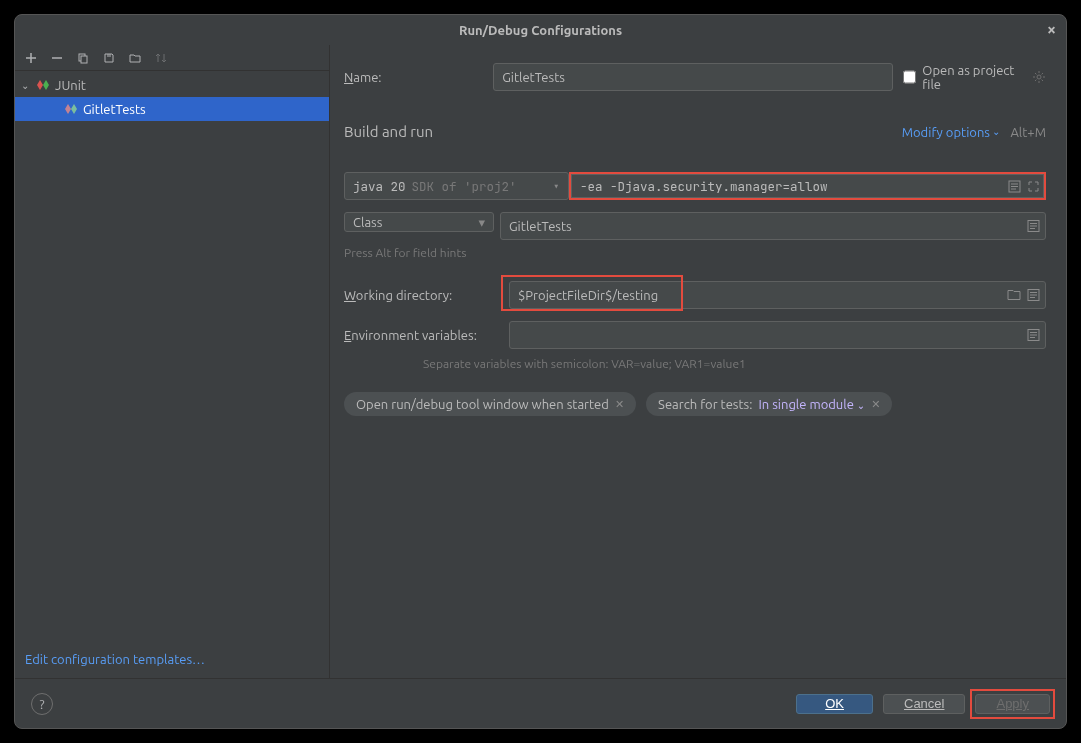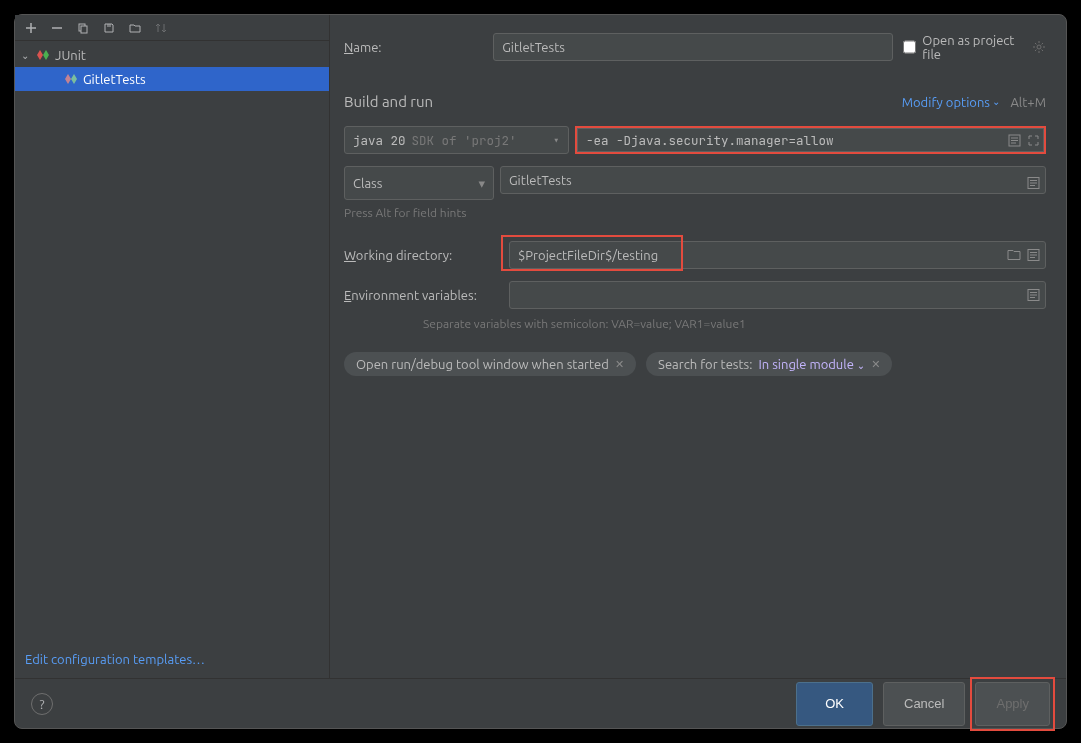--- a/index.html
+++ b/index.html
@@ -157,22 +157,21 @@
   display: flex;
   align-items: center;
   gap: 2px;
 }
 .section-header .hint {
   margin-left: 10px;
   color: #888;
 }
 .build-row1 {
   display: flex;
-  gap: 6px;
-  margin-top: 4px;
+  margin-top: 20px;
 }
 .sdk-select {
   background: #45494a;
   border: 1px solid #5e6060;
   height: 28px;
   border-radius: 3px;
   display: flex;
   align-items: center;
   padding: 0 8px;
   gap: 6px;
@@ -207,21 +206,21 @@
   gap: 6px;
   color: #8a8a8a;
 }
 .build-row2 {
   display: flex;
   gap: 6px;
 }
 .class-select {
   background: #45494a;
   border: 1px solid #5e6060;
-  height: 34px;
+  height: 20px;
   border-radius: 3px;
   display: flex;
   align-items: center;
   padding: 0 8px;
   width: 150px;
 }
 .class-select .caret { margin-left: auto; color: #888; }
 .input-with-icon {
   flex: 1;
   position: relative;
@@ -276,47 +275,52 @@
   border: 1px solid #6e6e6e;
   border-radius: 50%;
   display: flex;
   align-items: center;
   justify-content: center;
   color: #afb1b3;
   cursor: pointer;
 }
 .footer .spacer { flex: 1; }
 .btn {
-  height: 44px;
+  height: 20px;
   padding: 0 20px;
   border-radius: 3px;
   border: 1px solid #5e6060;
   background: #4c5052;
   color: #bbbbbb;
   cursor: pointer;
   font-size: 13px;
+  text-decoration: underline;
 }
 .btn.primary {
   background: #365880;
   border-color: #4c708c;
   color: #fff;
   padding: 0 28px;
 }
 .btn.disabled { color: #6e6e6e; }
 .apply-wrap {
   border: 2px solid #e34b3e;
   padding: 3px;
   margin: -5px;
 }
 svg { display: block; }
 </style>
 </head>
 <body>
 
 <div class="dialog">
+  <div class="titlebar">
+    <span>Run/Debug Configurations</span>
+    <span class="close">×</span>
+  </div>
 
   <div class="body">
     <div class="sidebar">
       <div class="toolbar">
         <span class="icn">
             <svg width="12" height="12" viewBox="0 0 12 12">
               <path d="M6 1v10M1 6h10" stroke="currentColor" stroke-width="1.5"></path>
             </svg>
           </span>
         <span class="icn">

